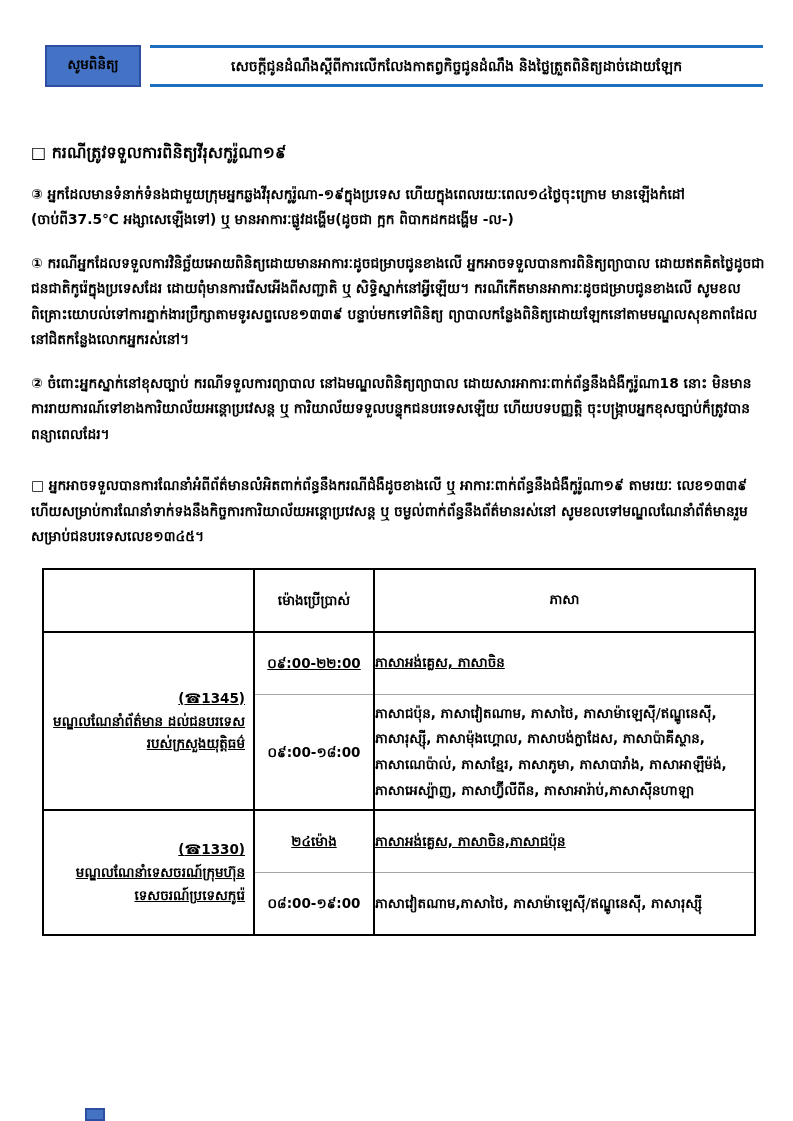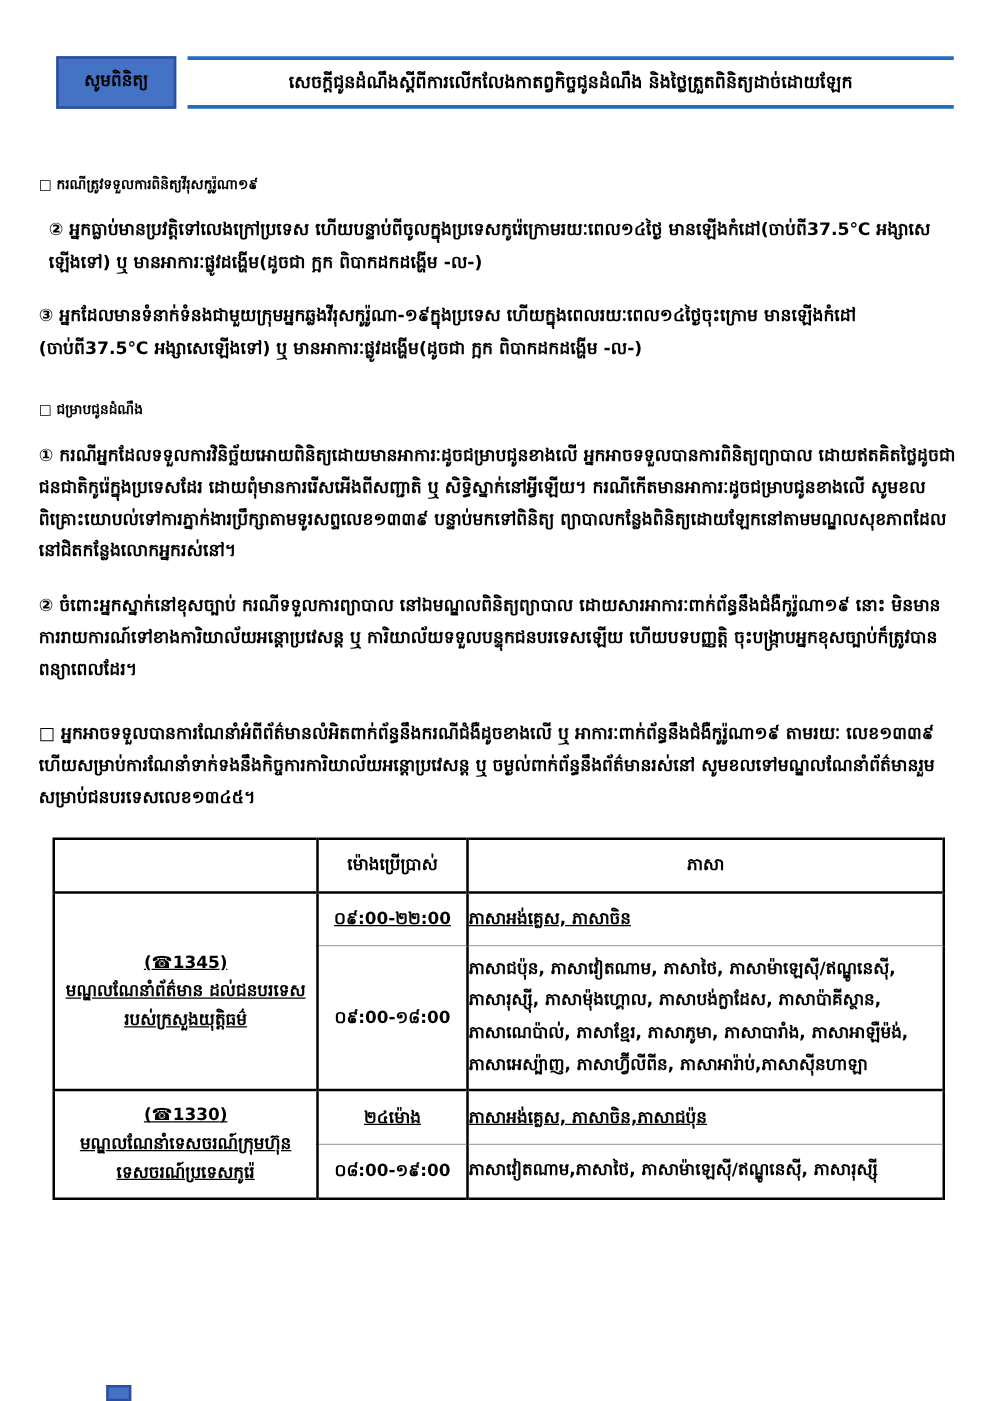--- a/index.html
+++ b/index.html
@@ -34,41 +34,41 @@
     text-align: center;
     font-weight: 700; font-size: 14px;
     padding: 2px 6px;
     line-height: 1.3;
   }
   .content {
     position: absolute; top: 138px; left: 25px; right: 28px;
     font-size: 13.8px; font-weight: 600; line-height: 1.85;
     text-align: left;
   }
-  .sec-heading { font-weight: 700; font-size: 11px; margin: 0 0 6px 6px; }
+  .sec-heading { font-weight: 700; font-size: 16px; margin: 0 0 6px 6px; }
   .para { margin: 14px 0 18px 6px; }
   .para.indent { padding-left: 8px; }
   .gap-lg { margin-top: 26px; }
   .tbl {
     width: 714px;
     margin: 8px 0 0 17px;
     border-collapse: collapse;
     border: 2px solid #000;
     font-size: 13.5px; font-weight: 600;
   }
   .tbl td {
     border-left: 2px solid #000;
     border-right: 2px solid #000;
-    padding: 8px 8px;
+    padding: 18px 8px;
     vertical-align: middle;
   }
   .tbl tr.hard td { border-top: 2px solid #000; text-decoration: underline; }
   .tbl tr.soft td { border-top: 1px solid #a6a6a6; }
   .tbl .c-center { text-align: center; }
-  .tbl .c-label { width: 211px; text-align: center; line-height: 1.7; }
+  .tbl .c-label { width: 211px; text-align: right; line-height: 1.7; }
   .tbl .c-hours { width: 120px; text-align: center; white-space: nowrap; }
   .tbl .c-lang  { text-align: left; line-height: 1.9; padding: 6px 0; }
   .tbl tr.thead td { height: 32px; text-align: center; font-weight: 600; }
   .phone-line { font-weight: 700; display: block; }
   .next-page-box {
     position: absolute; left: 85px; top: 1108px;
     width: 20px; height: 13px;
     background: #4472c4; border: 2px solid #2d4fa1;
   }
 </style>
@@ -82,26 +82,24 @@
       <span>សូមពិនិត្យ</span>
     </div>
     <div class="title-wrap">
       <span>សេចក្តីជូនដំណឹងស្តីពីការលើកលែងកាតព្វកិច្ចជូនដំណឹង និងថ្លៃត្រួតពិនិត្យដាច់ដោយឡែក</span>
     </div>
   </div>
 
   <div class="content">
 
     <div class="sec-heading">□ ករណីត្រូវទទួលការពិនិត្យវីរុសកូរ៉ូណា១៩</div>
-    <div class="para indent">② អ្នកធ្លាប់មានប្រវត្តិទៅលេងក្រៅប្រទេស ហើយបន្ទាប់ពីចូលក្នុងប្រទេសកូរ៉េក្រោមរយៈពេល១៤ថ្ងៃ មានឡើងកំដៅ(ចាប់ពី37.5℃ អង្សាសេឡើងទៅ) ឬ មានអាការៈផ្លូវដង្ហើម(ដូចជា ក្អក ពិបាកដកដង្ហើម -ល-)</div>
     <div class="para">③ អ្នកដែលមានទំនាក់ទំនងជាមួយក្រុមអ្នកឆ្លងវីរុសកូរ៉ូណា-១៩ក្នុងប្រទេស ហើយក្នុងពេលរយៈពេល១៤ថ្ងៃចុះក្រោម មានឡើងកំដៅ (ចាប់ពី37.5℃ អង្សាសេឡើងទៅ) ឬ មានអាការៈផ្លូវដង្ហើម(ដូចជា ក្អក ពិបាកដកដង្ហើម -ល-)</div>
 
-    <div class="sec-heading gap-lg">□ ជម្រាបជូនដំណឹង</div>
     <div class="para">① ករណីអ្នកដែលទទួលការវិនិច្ឆ័យអោយពិនិត្យដោយមានអាការៈដូចជម្រាបជូនខាងលើ អ្នកអាចទទួលបានការពិនិត្យព្យាបាល ដោយឥតគិតថ្លៃដូចជាជនជាតិកូរ៉េក្នុងប្រទេសដែរ ដោយពុំមានការរើសអើងពីសញ្ជាតិ ឬ សិទ្ធិស្នាក់នៅអ្វីឡើយ។ ករណីកើតមានអាការៈដូចជម្រាបជូនខាងលើ សូមខលពិគ្រោះយោបល់ទៅការភ្នាក់ងារប្រឹក្សាតាមទូរសព្ទលេខ១៣៣៩ បន្ទាប់មកទៅពិនិត្យ ព្យាបាលកន្លែងពិនិត្យដោយឡែកនៅតាមមណ្ឌលសុខភាពដែលនៅជិតកន្លែងលោកអ្នករស់នៅ។</div>
-    <div class="para">② ចំពោះអ្នកស្នាក់នៅខុសច្បាប់ ករណីទទួលការព្យាបាល នៅឯមណ្ឌលពិនិត្យព្យាបាល ដោយសារអាការៈពាក់ព័ន្ធនឹងជំងឺកូរ៉ូណា១៩ នោះ មិនមានការរាយការណ៍ទៅខាងការិយាល័យអន្តោប្រវេសន្ត ឬ ការិយាល័យទទួលបន្ទុកជនបរទេសឡើយ ហើយបទបញ្ញត្តិ ចុះបង្ក្រាបអ្នកខុសច្បាប់ក៏ត្រូវបានពន្យាពេលដែរ។</div>
+    <div class="para">② ចំពោះអ្នកស្នាក់នៅខុសច្បាប់ ករណីទទួលការព្យាបាល នៅឯមណ្ឌលពិនិត្យព្យាបាល ដោយសារអាការៈពាក់ព័ន្ធនឹងជំងឺកូរ៉ូណា18 នោះ មិនមានការរាយការណ៍ទៅខាងការិយាល័យអន្តោប្រវេសន្ត ឬ ការិយាល័យទទួលបន្ទុកជនបរទេសឡើយ ហើយបទបញ្ញត្តិ ចុះបង្ក្រាបអ្នកខុសច្បាប់ក៏ត្រូវបានពន្យាពេលដែរ។</div>
 
     <div class="para gap-lg">□ អ្នកអាចទទួលបានការណែនាំអំពីព័ត៌មានលំអិតពាក់ព័ន្ធនឹងករណីជំងឺដូចខាងលើ ឬ អាការៈពាក់ព័ន្ធនឹងជំងឺកូរ៉ូណា១៩ តាមរយៈ លេខ១៣៣៩ ហើយសម្រាប់ការណែនាំទាក់ទងនឹងកិច្ចការការិយាល័យអន្តោប្រវេសន្ត ឬ ចម្ងល់ពាក់ព័ន្ធនឹងព័ត៌មានរស់នៅ សូមខលទៅមណ្ឌលណែនាំព័ត៌មានរួមសម្រាប់ជនបរទេសលេខ១៣៤៥។</div>
 
 
     <table class="tbl">
       <tbody>
           <tr class="thead">
         <td class="c-label"></td>
         <td class="c-hours">ម៉ោងប្រើប្រាស់</td>
         <td class="c-lang c-center">ភាសា</td>

